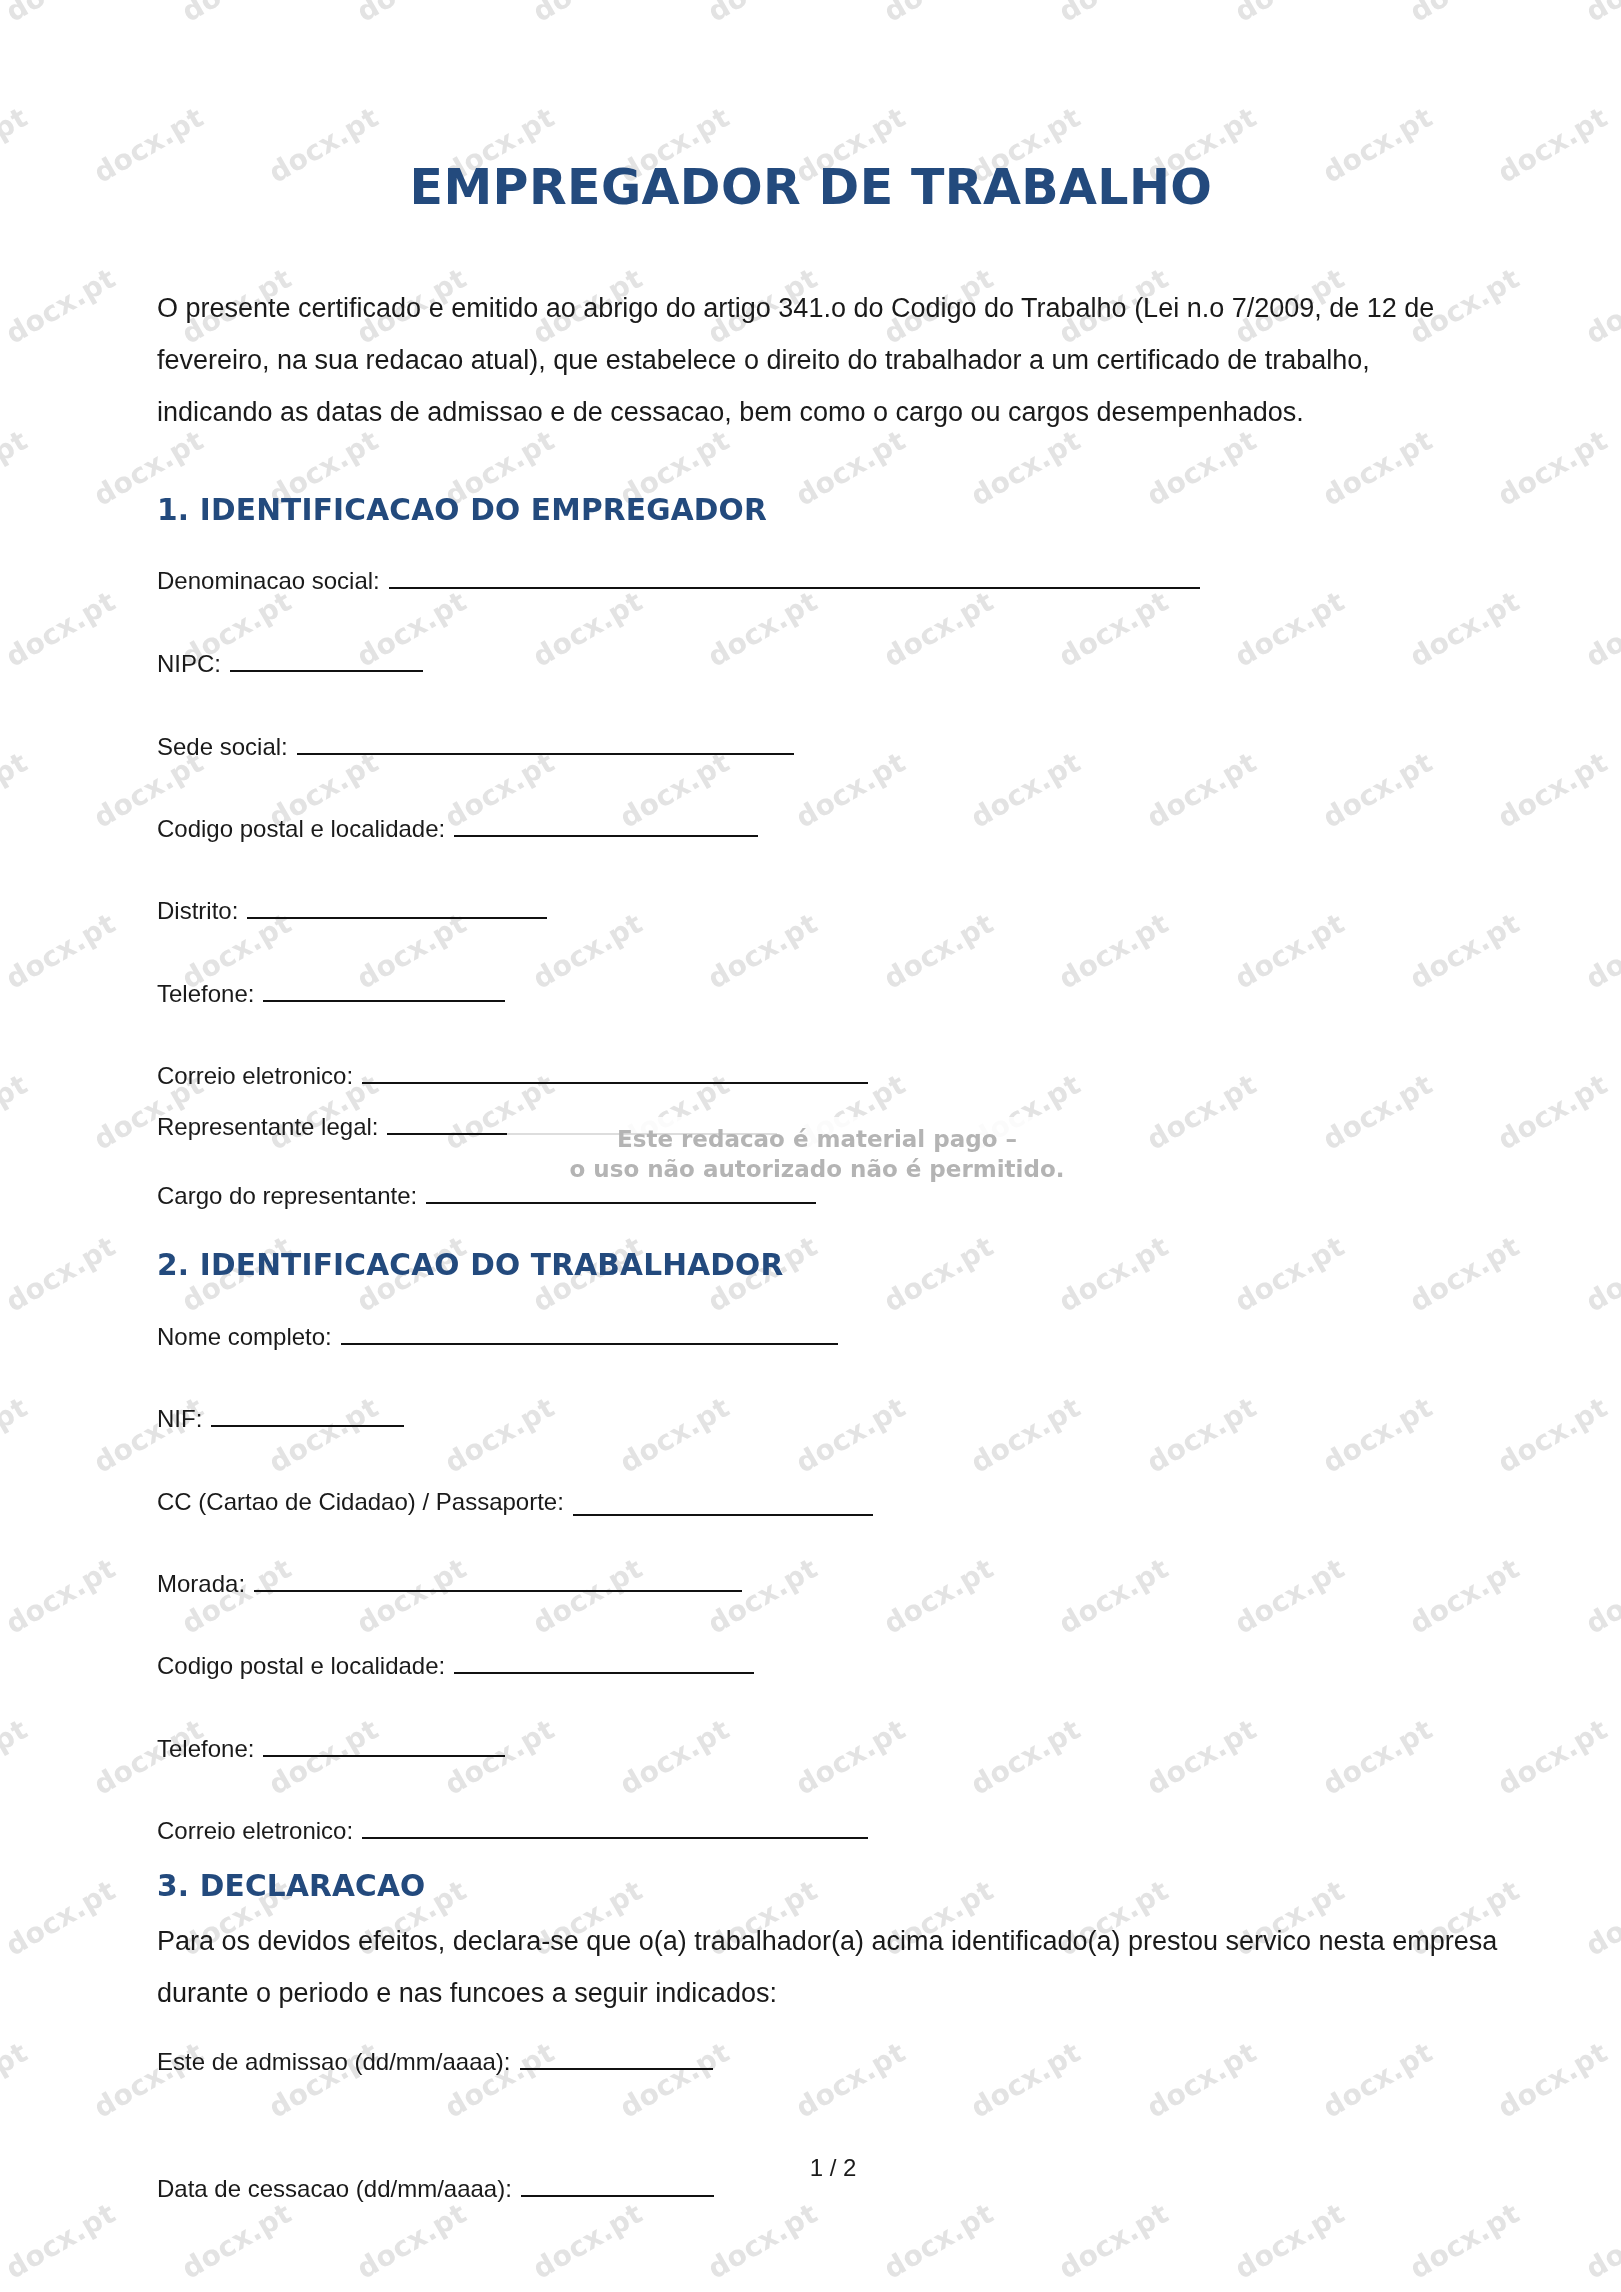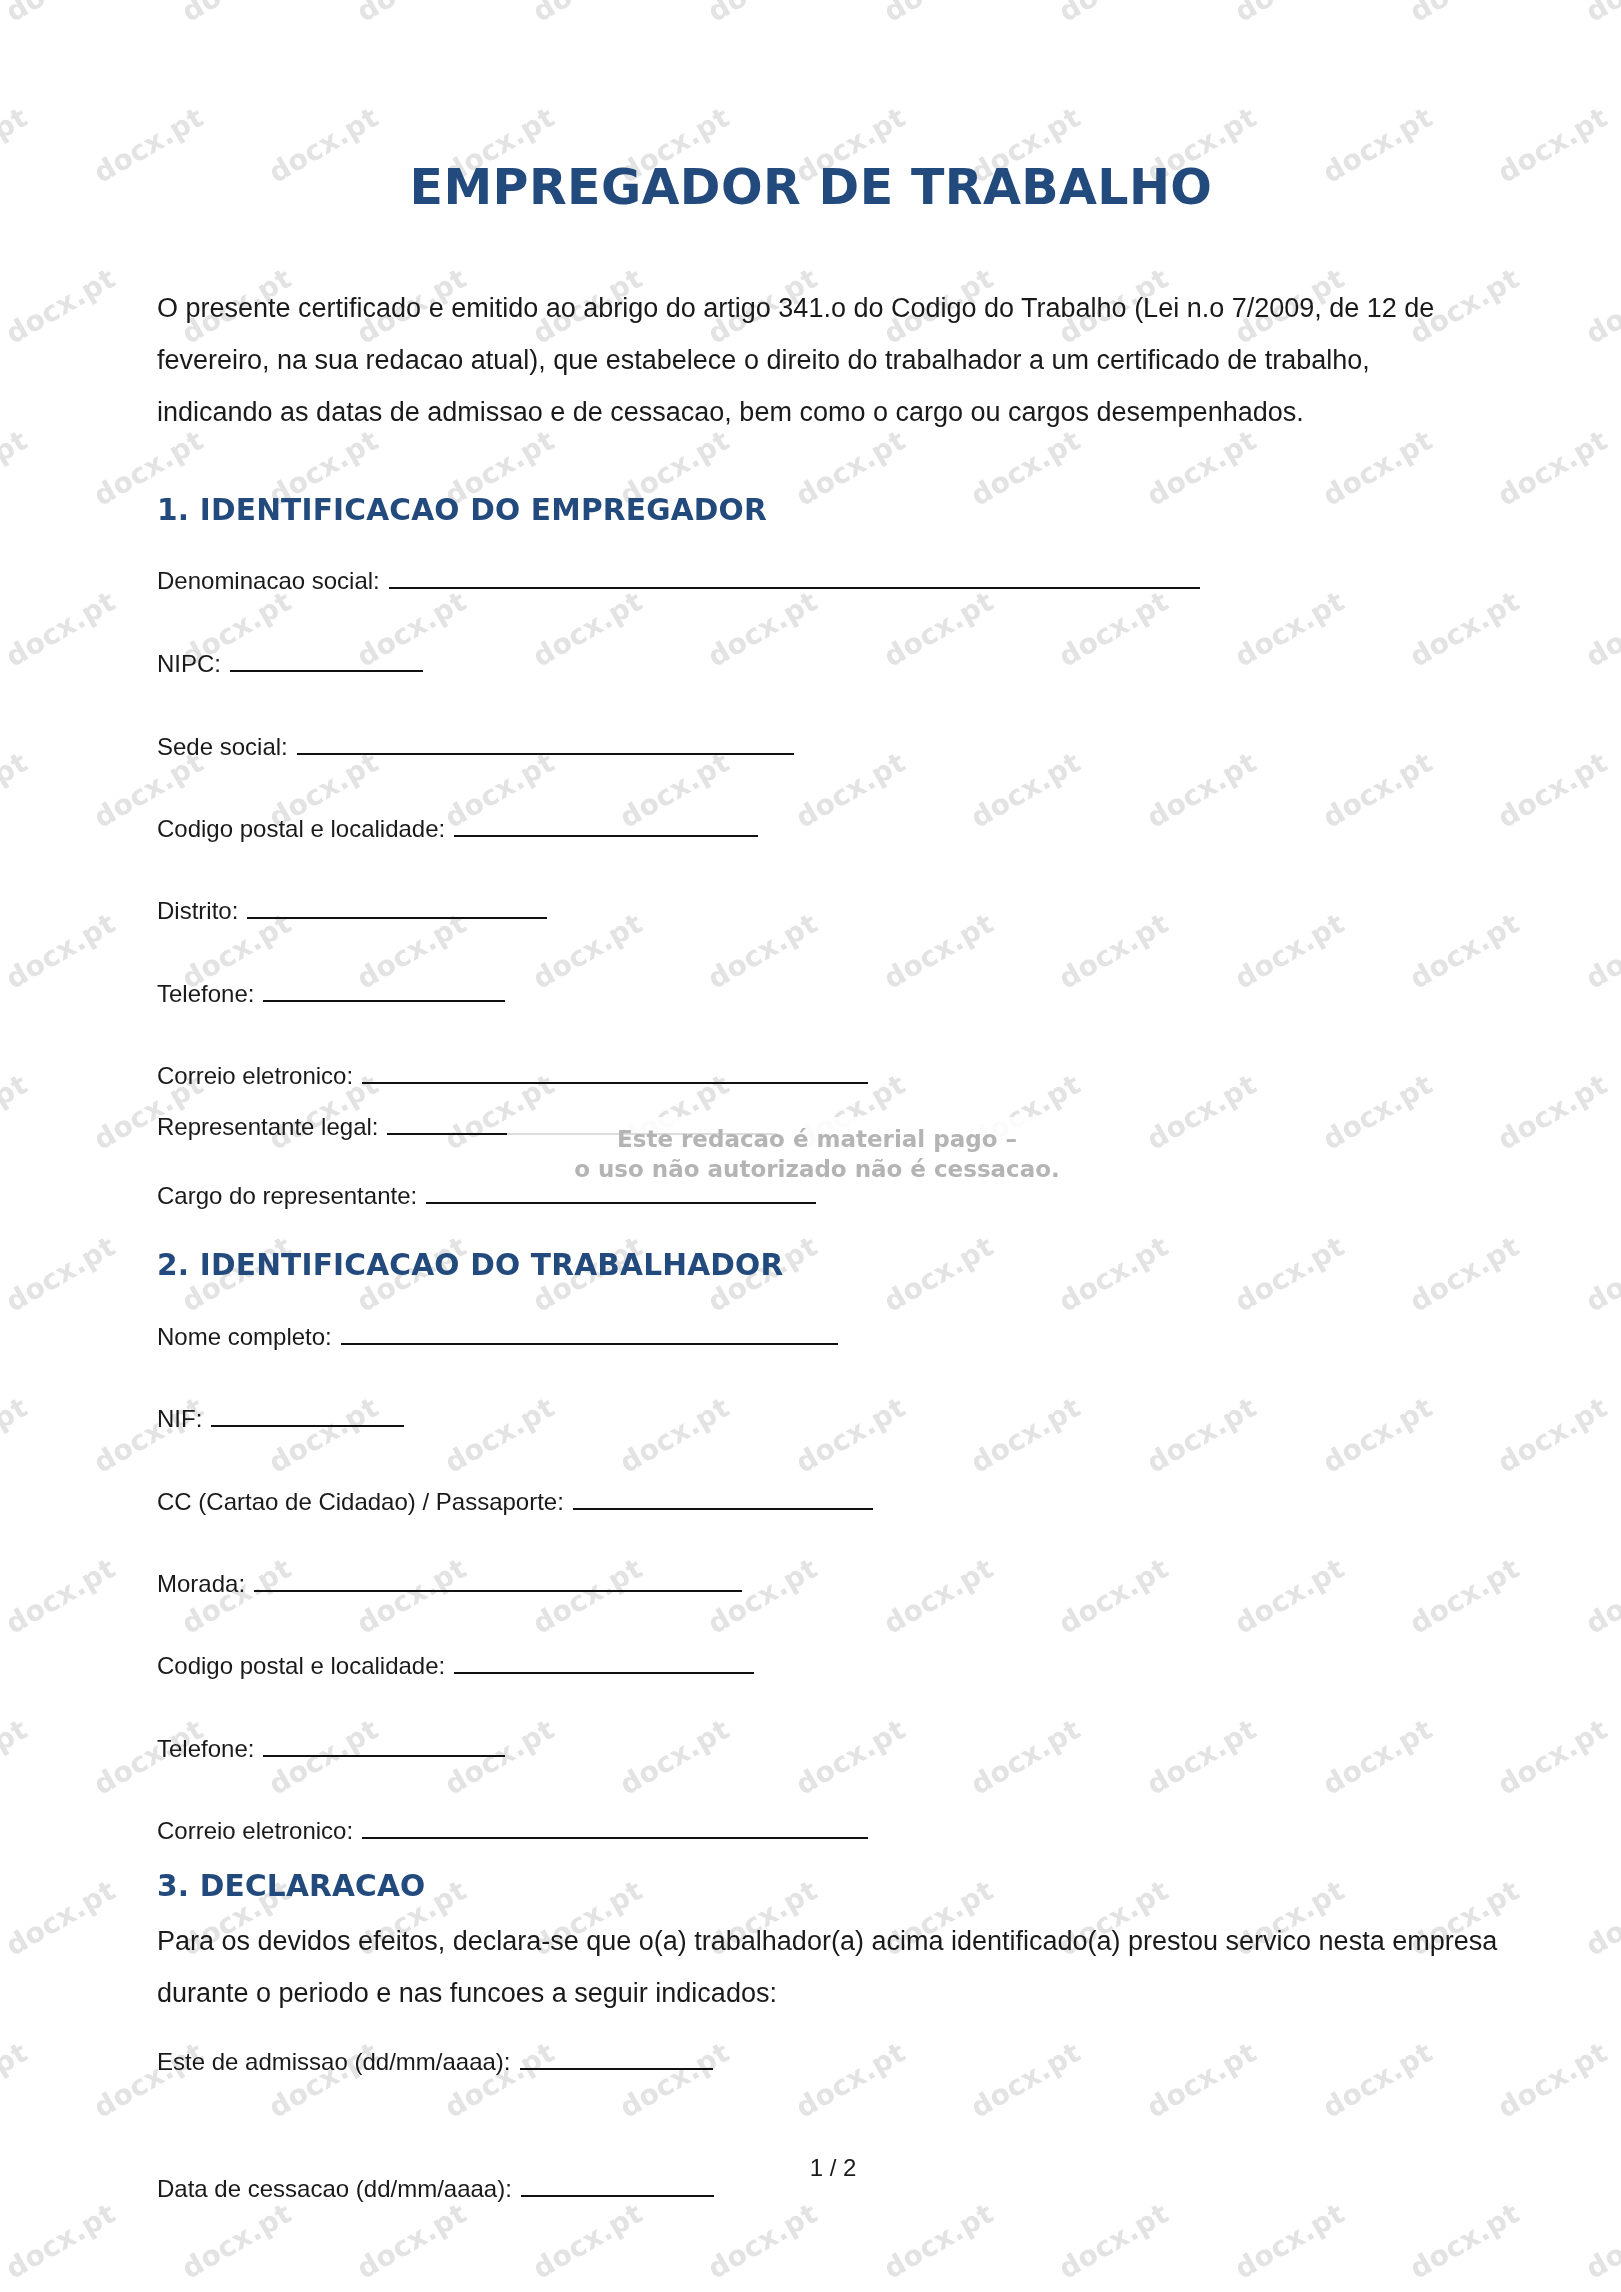--- a/index.html
+++ b/index.html
@@ -350,21 +350,21 @@
     <div class="section-heading" style="top:1248px;">2. IDENTIFICACAO DO TRABALHADOR</div>
 
     <div class="field-row" style="top:1323px;">
       <span class="field-label">Nome completo:</span>
       <span class="field-line" style="width:497px;"></span>
     </div>
     <div class="field-row" style="top:1405px;">
       <span class="field-label">NIF:</span>
       <span class="field-line" style="width:193px;"></span>
     </div>
-    <div class="field-row" style="top:1488px;">
+    <div class="field-row" style="top:1488px;align-items:flex-end;">
       <span class="field-label">CC (Cartao de Cidadao) / Passaporte:</span>
       <span class="field-line" style="width:300px;"></span>
     </div>
     <div class="field-row" style="top:1570px;">
       <span class="field-label">Morada:</span>
       <span class="field-line" style="width:488px;"></span>
     </div>
     <div class="field-row" style="top:1652px;">
       <span class="field-label">Codigo postal e localidade:</span>
       <span class="field-line" style="width:300px;"></span>
@@ -389,17 +389,17 @@
     <div class="field-row" style="top:2131px;margin-top:44px;">
       <span class="field-label">Data de cessacao (dd/mm/aaaa):</span>
       <span class="field-line" style="width:193px;"></span>
     </div>
 
     <div class="footer-page">1 / 2</div>
   </div>
 
   <div class="paid-notice">
     <span>Este redacao é material pago –</span>
-    <span>o uso não autorizado não é cessacao.</span>
+    <span>o uso não autorizado não é permitido.</span>
   </div>
 
 </div>
 
 
 </body></html>

